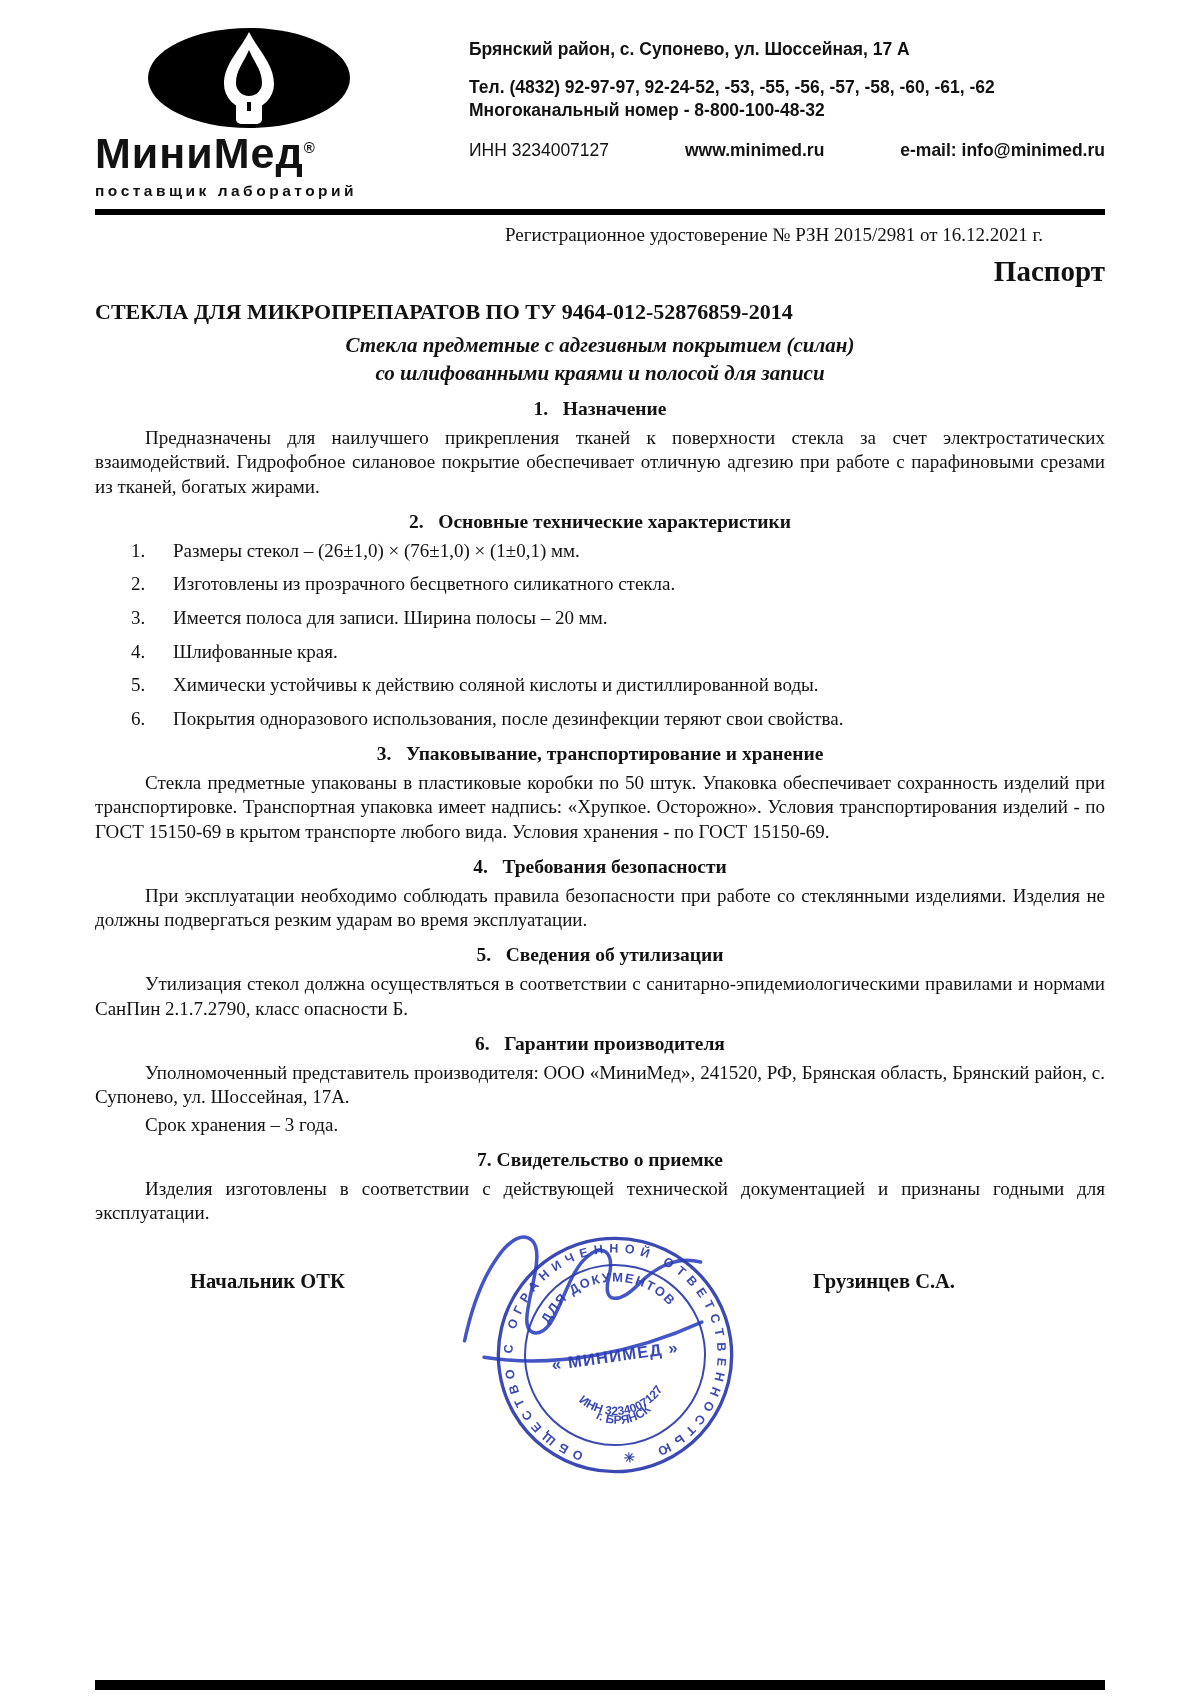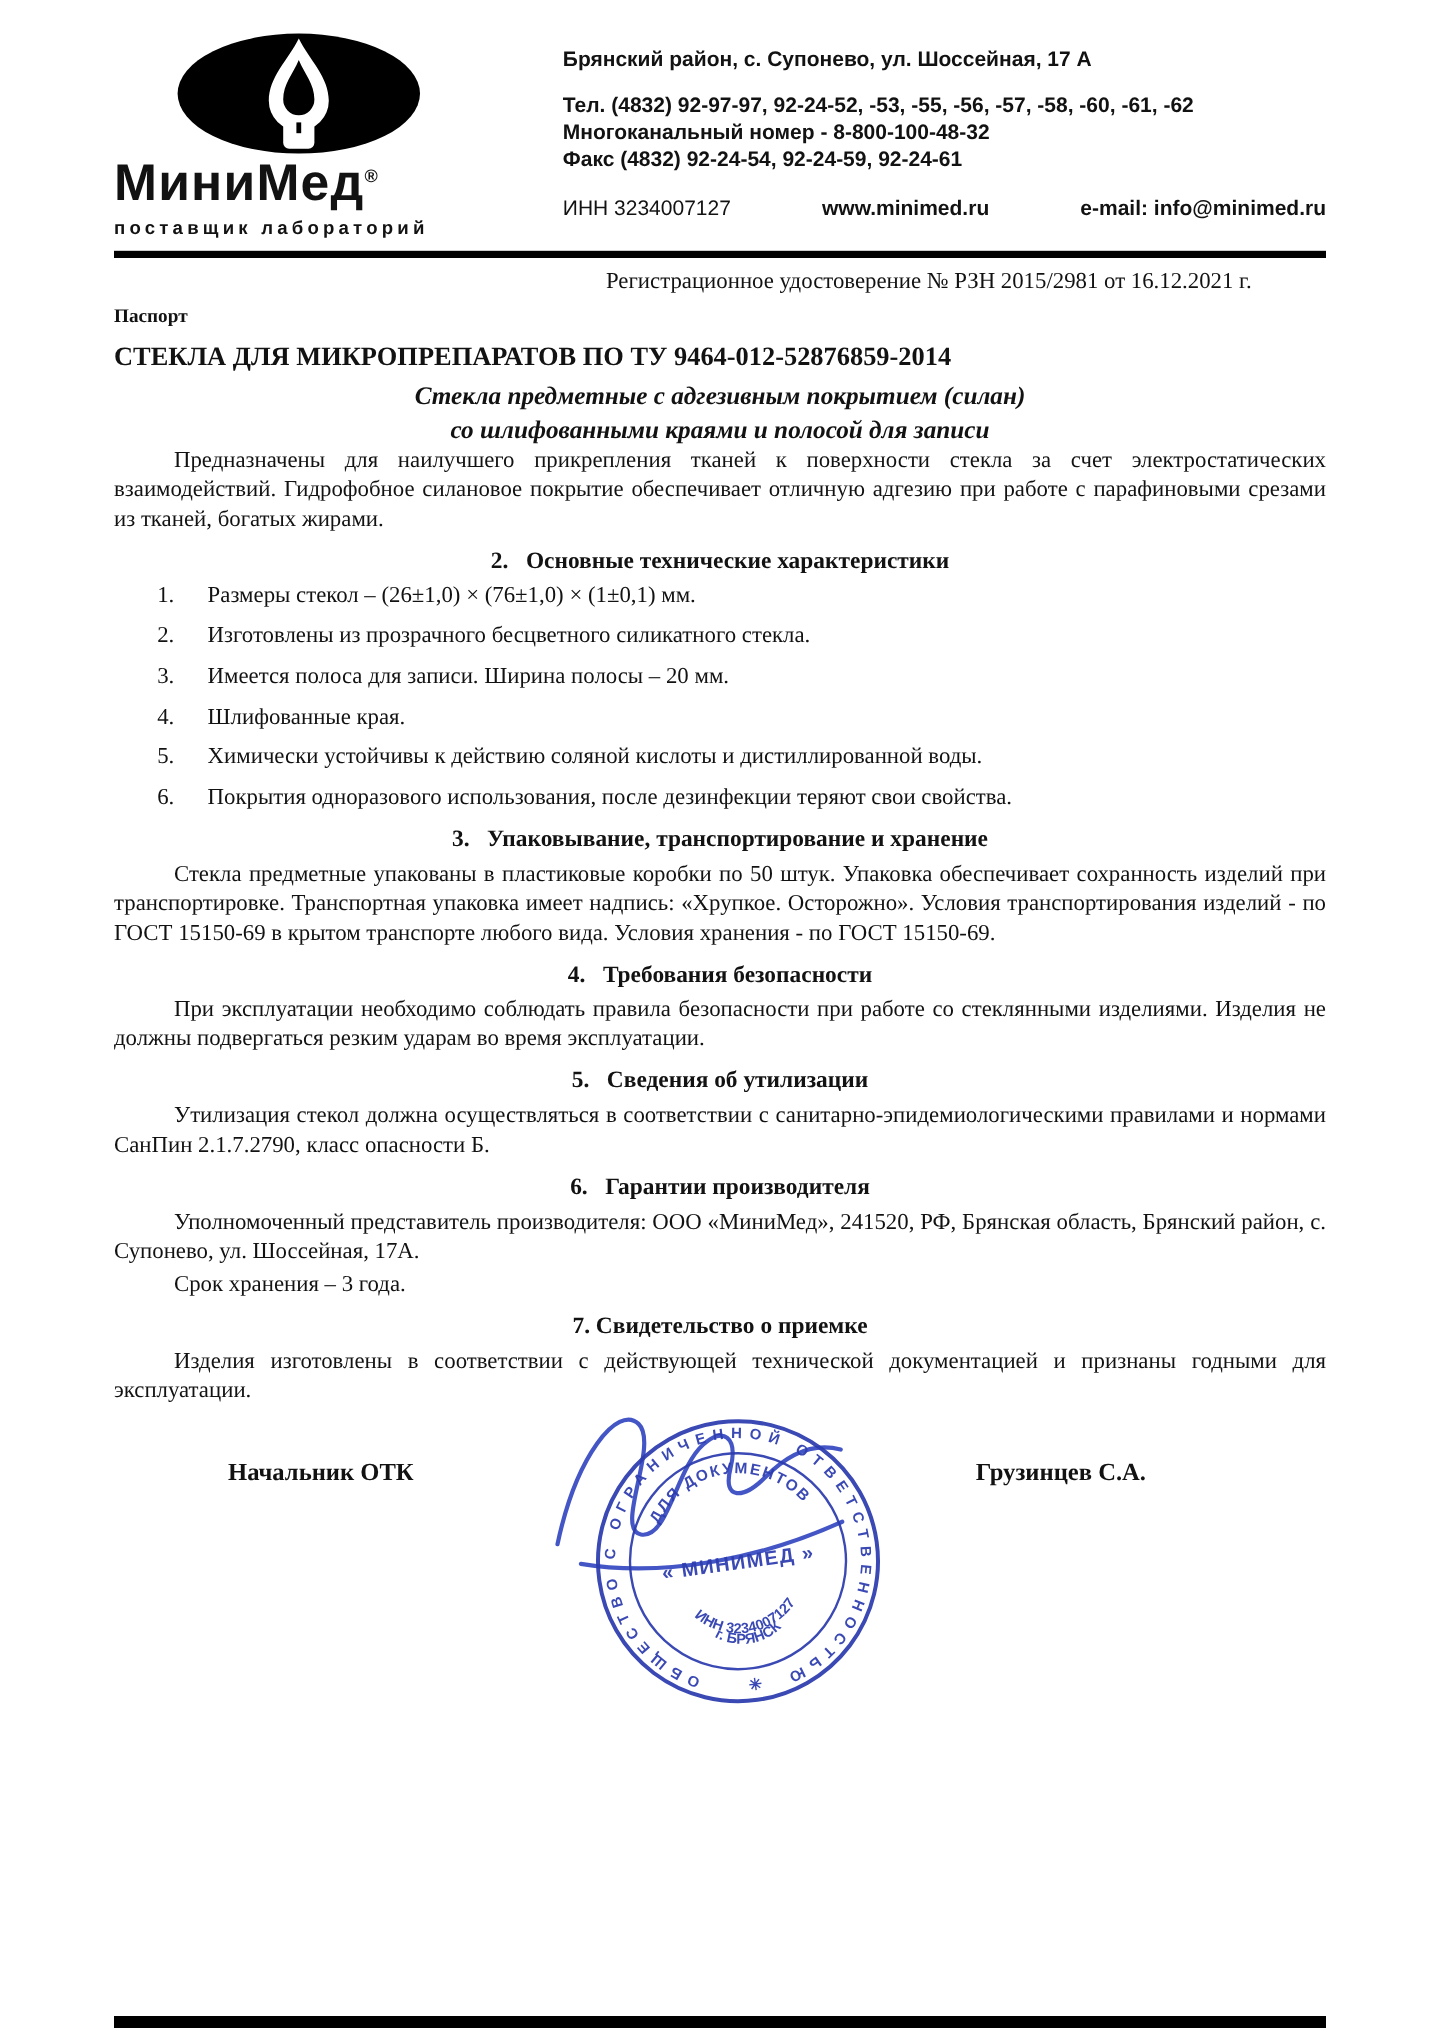--- a/index.html
+++ b/index.html
@@ -17,21 +17,21 @@
   .tagline{font-family:"Liberation Sans",sans-serif;font-weight:bold;font-size:15.5px;letter-spacing:3.5px;margin-top:7px;white-space:nowrap;}
   .contact{font-family:"Liberation Sans",sans-serif;font-weight:bold;font-size:17.5px;line-height:1.3;padding-top:12px;flex:1;}
   .contact .block{margin-bottom:15px;}
   .inn-row{display:flex;justify-content:space-between;align-items:baseline;margin-top:18px;}
   .inn-row .inn{font-weight:normal;}
   
   .rule{height:6px;background:#000;margin-top:9px;}
   .bottom-rule{position:absolute;left:95px;right:95px;bottom:7px;height:10px;background:#000;}
   
   .reg-line{text-align:right;padding-right:62px;font-size:19px;margin:9px 0 0;}
-  .doc-title{text-align:left;font-size:16px;font-weight:bold;margin:9px 0 0;}
+  .doc-title{text-align:right;font-size:29px;font-weight:bold;margin:9px 0 0;}
   .doc-subtitle{text-align:left;font-size:22px;font-weight:bold;margin:11px 0 0;}
   .product-line{text-align:center;font-size:21px;font-weight:bold;font-style:italic;margin:7px 0 0;line-height:1.25;}
   .sec-head{text-align:center;font-weight:bold;font-size:19.5px;margin:11px 0 6px;white-space:pre-wrap;}
   p.body{font-size:19px;text-align:justify;text-indent:50px;line-height:1.3;margin:0 0 3px;}
   
   .speclist{margin-top:3px;}
   .spec{display:flex;font-size:19px;margin-bottom:9px;line-height:1.3;}
   .spec-num{width:42px;padding-left:36px;flex-shrink:0;}
   .spec-text{flex:1;}
   
@@ -58,38 +58,38 @@
       <div class="tagline">поставщик  лабораторий</div>
     </div>
 
     <div class="contact">
       <div class="block">
         <div>Брянский район, с. Супонево, ул. Шоссейная, 17 А</div>
       </div>
       <div class="block">
         <div>Тел. (4832) 92-97-97, 92-24-52, -53, -55, -56, -57, -58, -60, -61, -62</div>
         <div>Многоканальный номер - 8-800-100-48-32</div>
-        <div>Факс (4832) 92-24-54, 92-24-59, 92-24-61</div>
       </div>
       <div class="inn-row">
         <span class="inn">ИНН 3234007127</span>
         <span>www.minimed.ru</span>
         <span>e-mail: info@minimed.ru</span>
       </div>
     </div>
   </header>
 
   <div class="rule"></div>
 
   <p class="reg-line">Регистрационное удостоверение № РЗН 2015/2981 от 16.12.2021 г.</p>
   <div class="doc-title">Паспорт</div>
   <div class="doc-subtitle">СТЕКЛА ДЛЯ МИКРОПРЕПАРАТОВ ПО ТУ 9464-012-52876859-2014</div>
   <div class="product-line">Стекла предметные с адгезивным покрытием (силан)</div>
   <div class="product-line" style="margin-top:2px;">со шлифованными краями и полосой для записи</div>
 
+  <div class="sec-head">1.   Назначение</div>
   <p class="body">Предназначены для наилучшего прикрепления тканей к поверхности стекла за счет электростатических взаимодействий. Гидрофобное силановое покрытие обеспечивает отличную адгезию при работе с парафиновыми срезами из тканей, богатых жирами.</p>
 
   <div class="sec-head">2.   Основные технические характеристики</div>
   <div class="speclist">
     <div class="spec">
       <span class="spec-num">1.</span>
       <span class="spec-text">Размеры стекол – (26±1,0) × (76±1,0) × (1±0,1) мм.</span>
     </div>
     <div class="spec">
       <span class="spec-num">2.</span>

